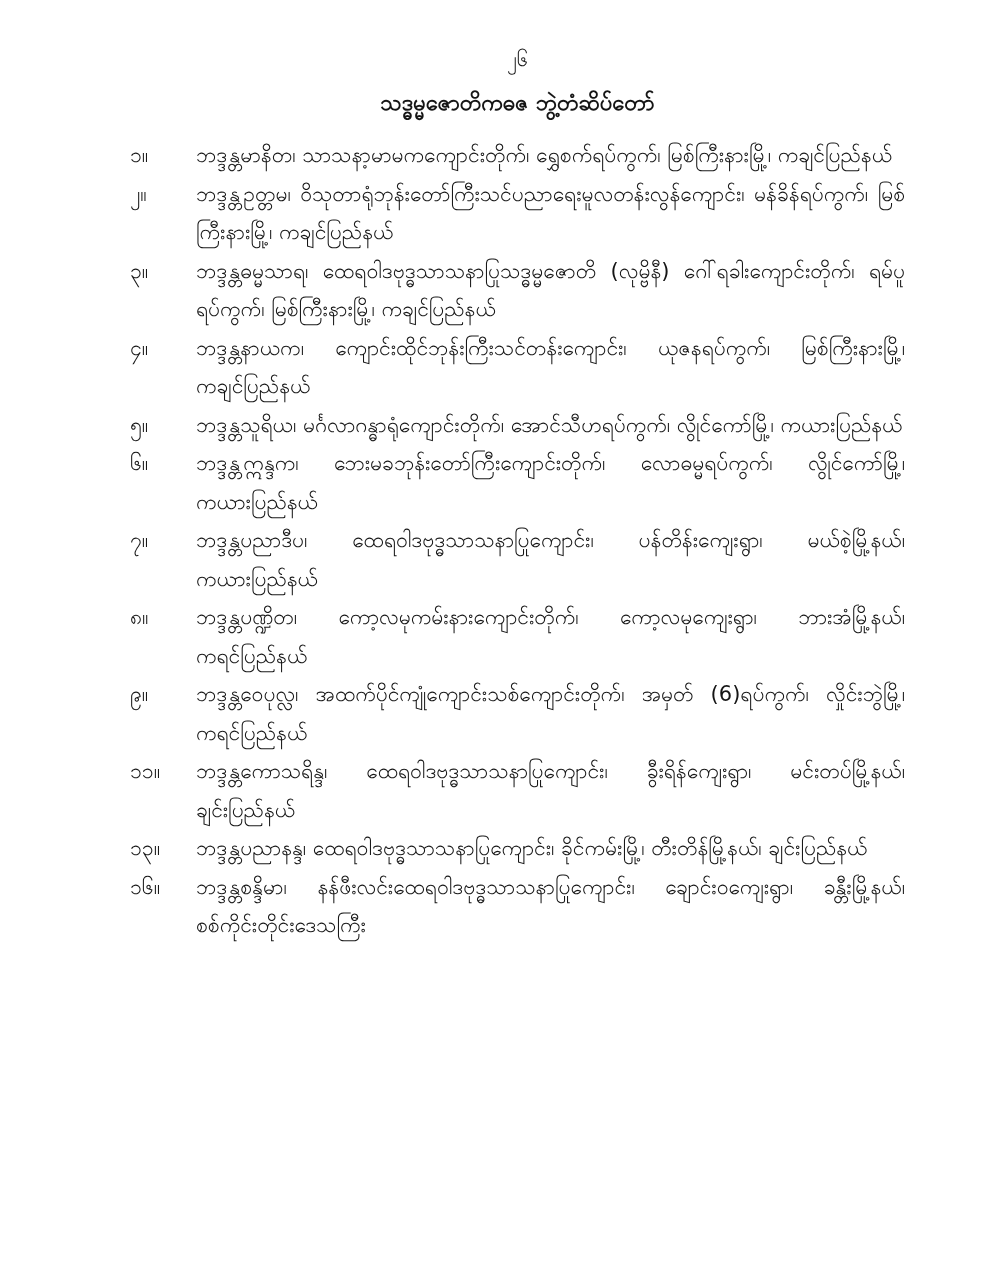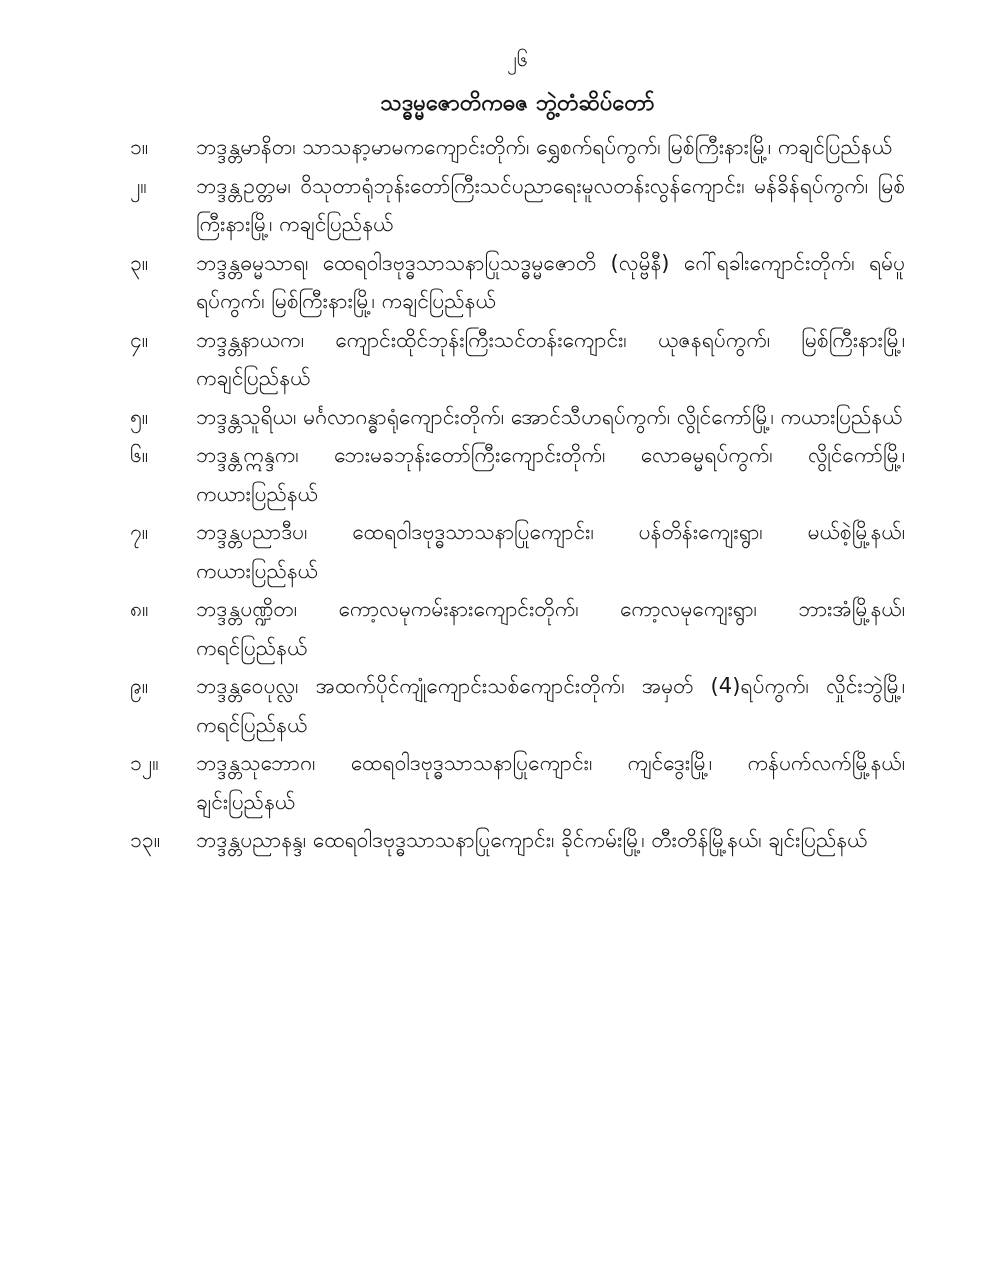--- a/index.html
+++ b/index.html
@@ -22,21 +22,21 @@
     text-align: center;
     font-size: 20px;
     line-height: 30px;
     margin-bottom: 12px;
   }
   .doc-title {
     text-align: center;
     font-size: 22px;
     font-weight: bold;
     line-height: 34px;
-    margin-bottom: 8px;
+    margin-bottom: 16px;
   }
   ol.entries {
     list-style: none;
     margin: 0;
     padding: 0;
     font-size: 21px;
     line-height: 38.5px;
   }
   li.entry {
     display: flex;
@@ -96,31 +96,35 @@
         <span class="text">ဘဒ္ဒန္တပညာဒီပ၊ ထေရဝါဒဗုဒ္ဓသာသနာပြုကျောင်း၊ ပန်တိန်းကျေးရွာ၊ မယ်စဲ့မြို့နယ်၊ ကယားပြည်နယ်</span>
       </li>
 
       <li class="entry">
         <span class="num">၈။</span>
         <span class="text">ဘဒ္ဒန္တပဏ္ဍိတ၊ ကော့လမုကမ်းနားကျောင်းတိုက်၊ ကော့လမုကျေးရွာ၊ ဘားအံမြို့နယ်၊ ကရင်ပြည်နယ်</span>
       </li>
 
       <li class="entry">
         <span class="num">၉။</span>
-        <span class="text">ဘဒ္ဒန္တဝေပုလ္လ၊ အထက်ပိုင်ကျုံကျောင်းသစ်ကျောင်းတိုက်၊ အမှတ် (4)ရပ်ကွက်၊ လှိုင်းဘွဲမြို့၊ ကရင်ပြည်နယ်</span>
+        <span class="text">ဘဒ္ဒန္တဝေပုလ္လ၊ အထက်ပိုင်ကျုံကျောင်းသစ်ကျောင်းတိုက်၊ အမှတ် (6)ရပ်ကွက်၊ လှိုင်းဘွဲမြို့၊ ကရင်ပြည်နယ်</span>
       </li>
 
 
+      <li class="entry">
+        <span class="num">၁၁။</span>
+        <span class="text">ဘဒ္ဒန္တကောသရိန္ဒ၊ ထေရဝါဒဗုဒ္ဓသာသနာပြုကျောင်း၊ ခွီးရိန်ကျေးရွာ၊ မင်းတပ်မြို့နယ်၊ ချင်းပြည်နယ်</span>
+      </li>
 
-      <li class="entry">
-        <span class="num">၁၂။</span>
-        <span class="text">ဘဒ္ဒန္တသုဘောဂ၊ ထေရဝါဒဗုဒ္ဓသာသနာပြုကျောင်း၊ ကျင်ဒွေးမြို့၊ ကန်ပက်လက်မြို့နယ်၊ ချင်းပြည်နယ်</span>
-      </li>
 
       <li class="entry">
         <span class="num">၁၃။</span>
         <span class="text">ဘဒ္ဒန္တပညာနန္ဒ၊ ထေရဝါဒဗုဒ္ဓသာသနာပြုကျောင်း၊ ခိုင်ကမ်းမြို့၊ တီးတိန်မြို့နယ်၊ ချင်းပြည်နယ်</span>
       </li>
 
 
 
+      <li class="entry">
+        <span class="num">၁၆။</span>
+        <span class="text">ဘဒ္ဒန္တစန္ဒိမာ၊ နန်ဖီးလင်းထေရဝါဒဗုဒ္ဓသာသနာပြုကျောင်း၊ ချောင်းဝကျေးရွာ၊ ခန္တီးမြို့နယ်၊ စစ်ကိုင်းတိုင်းဒေသကြီး</span>
+      </li>
     </ol>
 </div>
 
 </body></html>

